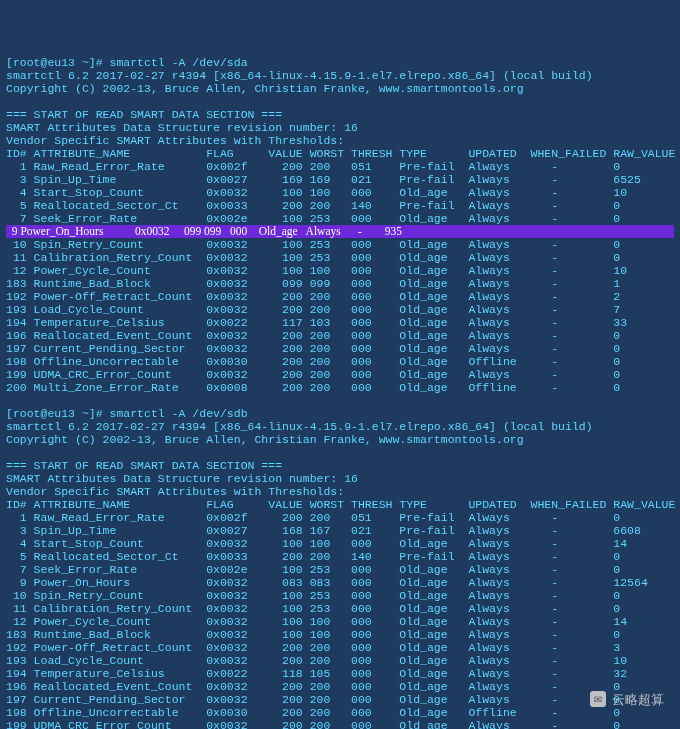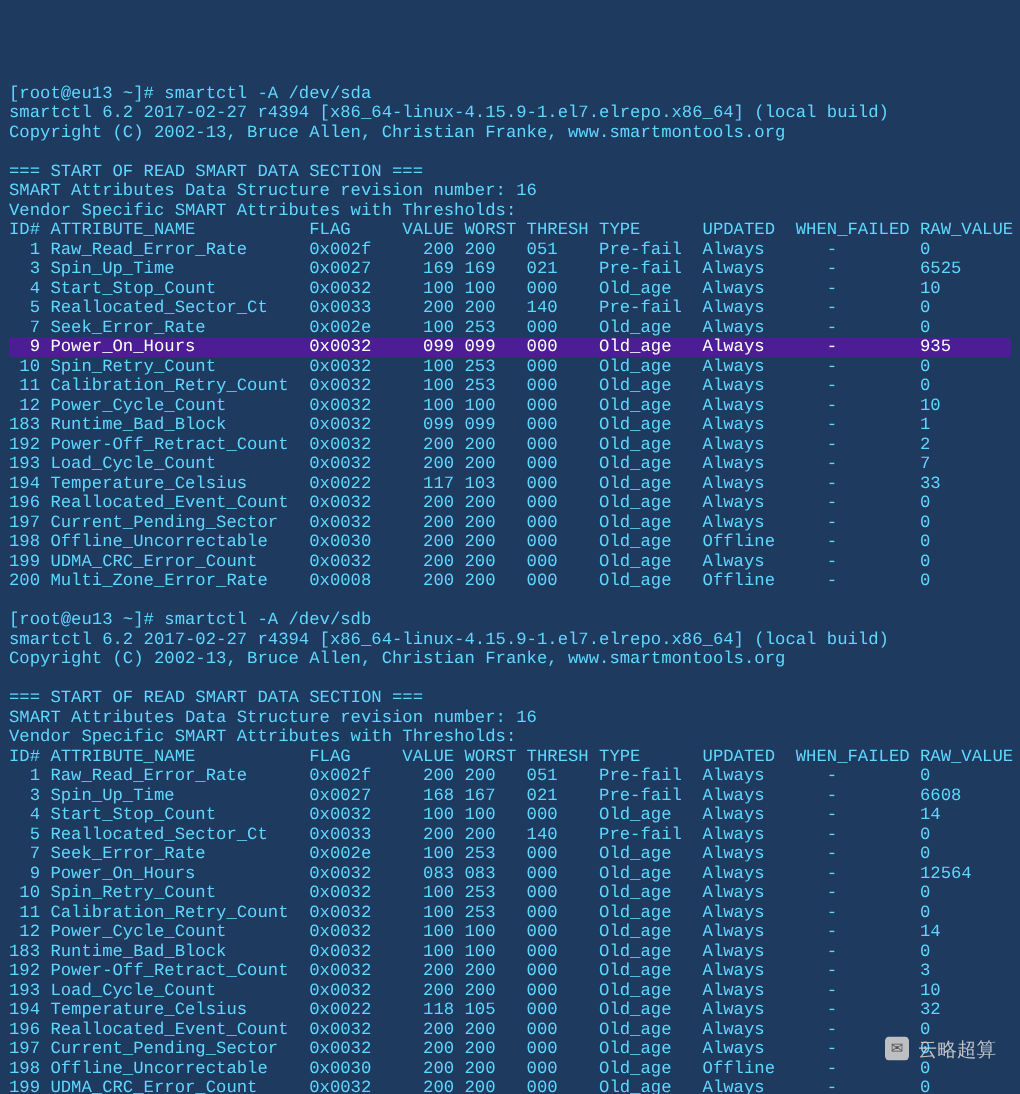--- a/index.html
+++ b/index.html
@@ -8,24 +8,25 @@
       background: #1e3a5f;
       font-family: "Menlo", "Consolas", "Courier New", monospace;
       font-size: 11.5px;
       line-height: 13px;
       color: #5fd7ff;
       width: 668px;
       white-space: pre;
     }
     .row { display: block; }
     .hl {
-      background: #4c1d95;
+      background: #6d28d9;
       color: #ffffff;
       display: inline-block;
       width: 100%;
+      font-family: Liberation Serif, serif;
     }
     .watermark {
       position: fixed;
       right: 16px;
       bottom: 22px;
       color: #d0d0d0;
       font-size: 13px;
       font-family: sans-serif;
       display: flex;
       align-items: center;

